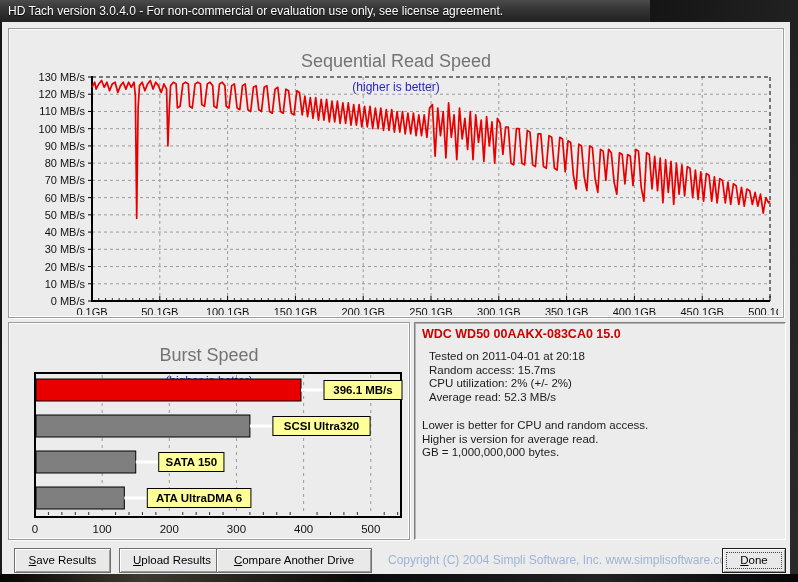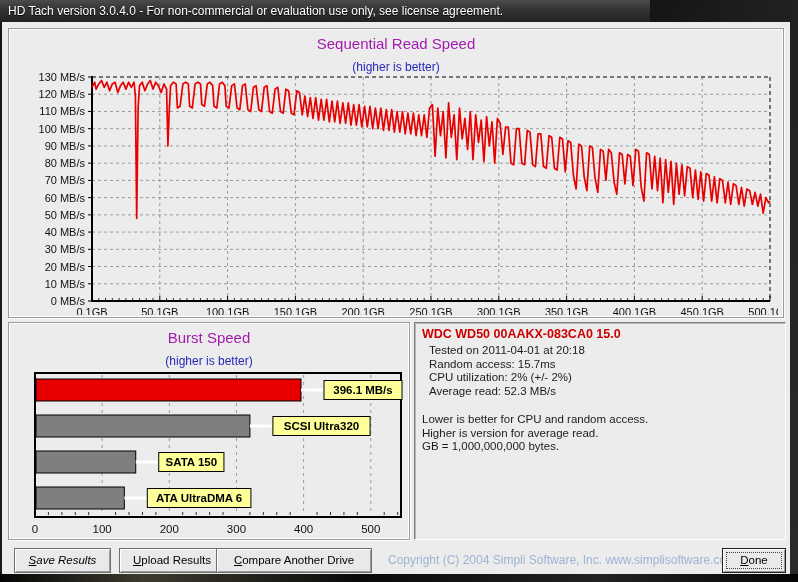--- a/index.html
+++ b/index.html
@@ -30,43 +30,43 @@
   .seq-panel{left:6px;top:6px;width:776px;height:290px;}
   .burst-panel{left:6px;top:300px;width:402px;height:218px;}
   .info-panel{
     position:absolute;left:412px;top:300px;width:372px;height:218px;
     background:#ececec;box-sizing:border-box;
     border-style:solid;border-width:1px;
     border-color:#808080 #ffffff #ffffff #808080;
     box-shadow:inset 1px 1px 0 #b4b4b4;
     padding:4px 7px;
   }
-  .chart-title{color:#a21caf;font-size:15px;text-align:center;margin-top:6px;}
+  .chart-title{color:#737373;font-size:18px;text-align:center;margin-top:22px;}
   .chart-sub{color:#2626bb;font-size:12px;text-align:center;margin-top:8px;}
   svg{position:absolute;}
   svg text{font-family:"Liberation Sans",sans-serif;}
   #seq-svg{left:5px;top:42px;width:764px;height:244px;}
   #burst-svg{left:4px;top:48px;width:392px;height:166px;}
-  .drive-title{color:#cc0000;font-weight:bold;font-size:12.5px;margin-bottom:3px;white-space:nowrap;}
+  .drive-title{color:#cc0000;font-weight:bold;font-size:12.5px;margin-bottom:9px;white-space:nowrap;}
   .stat-line{color:#1c1c1c;font-size:11.5px;line-height:13.5px;padding-left:7px;white-space:nowrap;}
   .notes{margin-top:15px;}
   .note-line{color:#1c1c1c;font-size:11.5px;line-height:13.5px;white-space:nowrap;}
   .button-row{position:absolute;left:0;top:526px;width:788px;height:26px;}
   .btn{
     position:absolute;top:0;height:25px;
     background:#e9e9e9;
     border:1px solid #6f6f6f;
     box-shadow:inset 1px 1px 0 #ffffff,inset -1px -1px 0 #9c9c9c;
     font-size:11.5px;color:#000;
     font-family:"Liberation Sans",sans-serif;
     padding:0;cursor:default;
   }
   .btn-label{display:block;text-align:center;line-height:23px;}
   .btn-label::first-letter{text-decoration:underline;}
-  #save-btn{left:12px;width:97px;font-style:italic;}
+  #save-btn{left:12px;width:97px;}
   #upload-btn{left:117px;width:106px;}
   #compare-btn{left:214px;width:156px;}
   #done-btn{
     right:4px;width:64px;
     border:1px solid #1f1f1f;
     outline:1px dotted #444;outline-offset:-5px;
   }
   .copyright{
     position:absolute;left:386px;top:5px;width:316px;
     text-align:center;color:#9db4d4;font-size:12px;white-space:nowrap;

